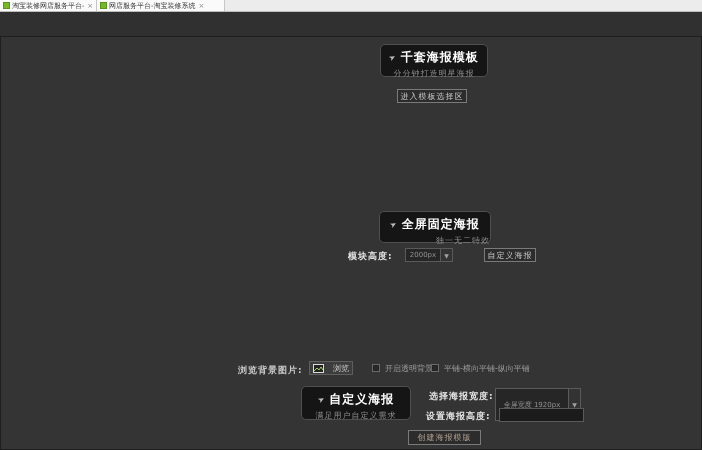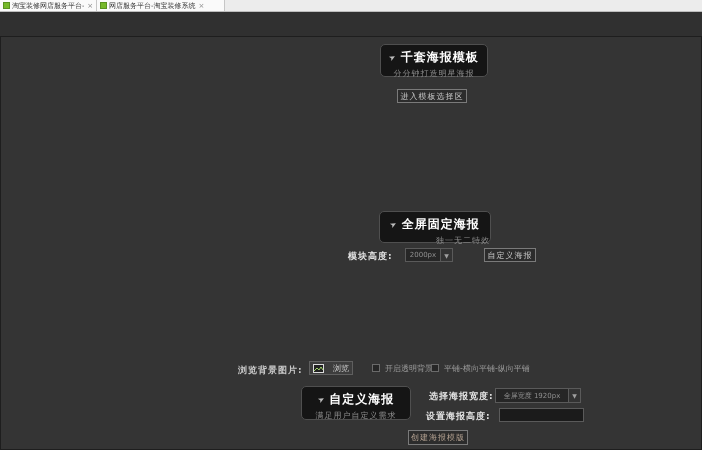--- a/index.html
+++ b/index.html
@@ -150,24 +150,24 @@
 
     <div class="hero-box" style="left:300px; top:124px; width:110px; height:34px;">
       <div class="hero-title">
         <span class="cursor-arrow">➤</span>
         <span>自定义海报</span>
       </div>
       <div class="hero-sub">满足用户自定义需求</div>
     </div>
 
     <span class="lbl" style="left:428px; top:128px;">选择海报宽度:</span>
-    <div class="dropdown" style="left:494px; top:126px; width:86px; height:15px;">
+    <div class="dropdown" style="left:494px; top:126px; width:86px; height:33px;">
       <span class="dd-value">全屏宽度 1920px</span>
       <span class="dd-arrow">▼</span>
     </div>
 
     <span class="lbl" style="left:425px; top:148px;">设置海报高度:</span>
     <input class="text-input" style="left: 498px; top: 146px; width: 85px; height: 14px;" value="">
 
-    <button class="ghost-btn warm" style="left:407px; top:168px; width:60px; height:15px;">创建海报模版</button>
+    <button class="ghost-btn warm" style="left:407px; top:168px; width:73px; height:15px;">创建海报模版</button>
   </div>
 
 </div>
 
 </body></html>

